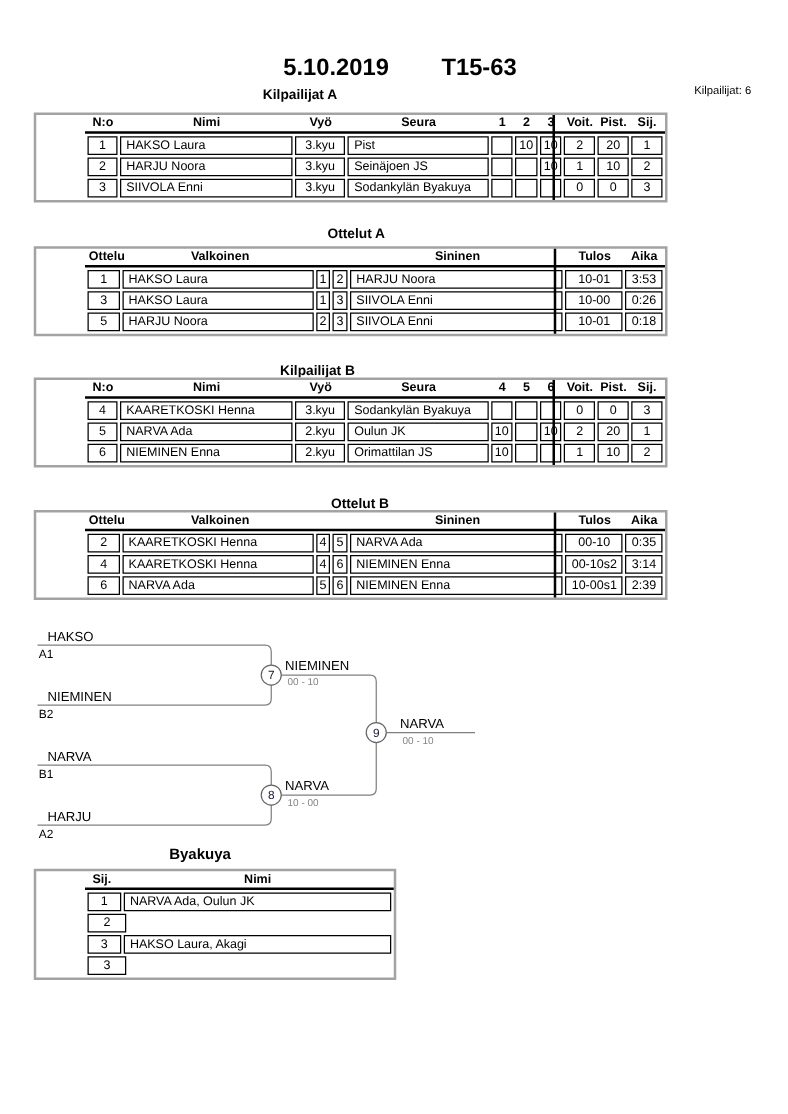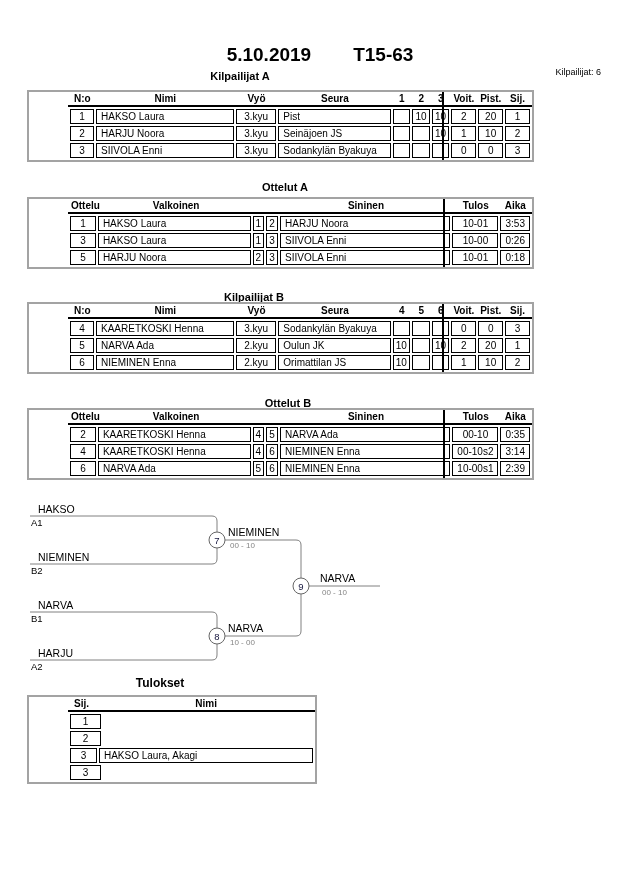--- a/index.html
+++ b/index.html
@@ -65,21 +65,21 @@
     <span>5.10.2019</span>
     <span class="gap-l"></span>
     <span>T15-63</span>
   </div>
   <div class="competitors">Kilpailijat: 6</div>
 
   <div class="sec-title" style="left:200px; top:70px;margin-left:40px;">Kilpailijat A</div>
   <div class="sec-title" style="left:285px; top:181px;">Ottelut A</div>
   <div class="sec-title" style="left:232px; top:291px;padding-left:44px;">Kilpailijat B</div>
   <div class="sec-title" style="left:288px; top:397px;">Ottelut B</div>
-  <div class="sec-title big" style="left:160px; top:676px;">Tulokset</div>
+  <div class="sec-title big" style="left:160px; top:676px;">Byakuya</div>
 
   <div class="tbl t-poolA">
     <div class="vline" style="left:413px;"></div>
     <div class="hdr">
       <div class="hcell c-no left">N:o</div>
       <div class="hcell c-nimi">Nimi</div>
       <div class="hcell c-vyo">Vyö</div>
       <div class="hcell c-seura">Seura</div>
       <div class="hcell c-s">1</div>
       <div class="hcell c-s">2</div>
@@ -301,20 +301,21 @@
   </svg>
 
   <div class="tbl t-results">
     <div class="hdr">
       <div class="hcell c-rsij left">Sij.</div>
       <div class="hcell c-rnimi">Nimi</div>
     </div>
     <div class="rows">
       <div class="row">
         <div class="cell c-rsij">1</div>
+        <div class="cell c-rnimi left">NARVA Ada, Oulun JK</div>
       </div>
       <div class="row">
         <div class="cell c-rsij">2</div>
       </div>
       <div class="row">
         <div class="cell c-rsij">3</div>
         <div class="cell c-rnimi left">HAKSO Laura, Akagi</div>
       </div>
       <div class="row">
         <div class="cell c-rsij">3</div>

